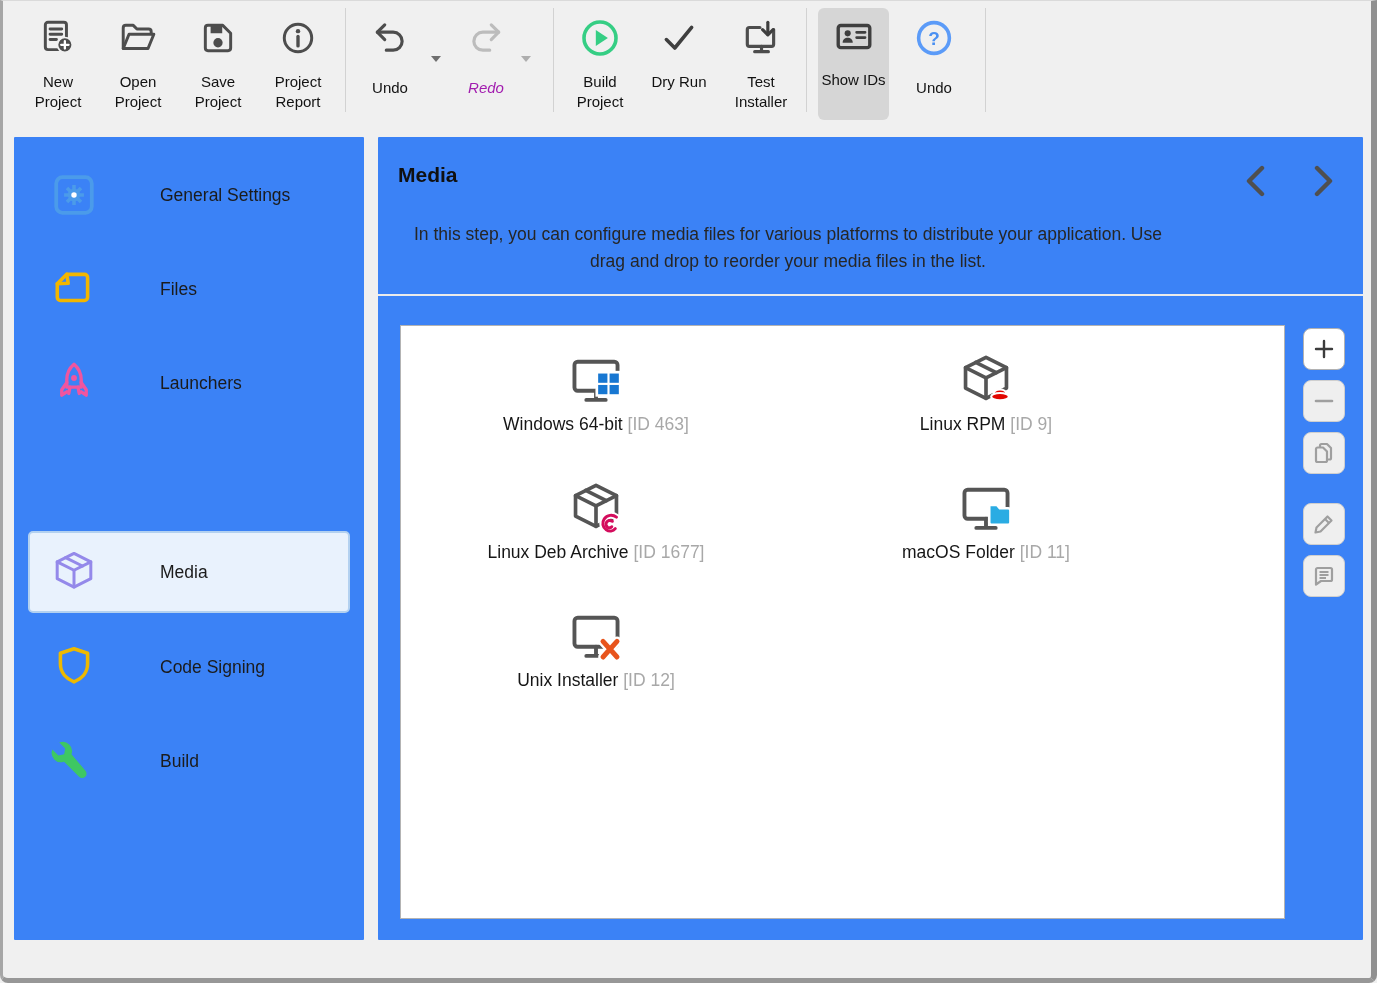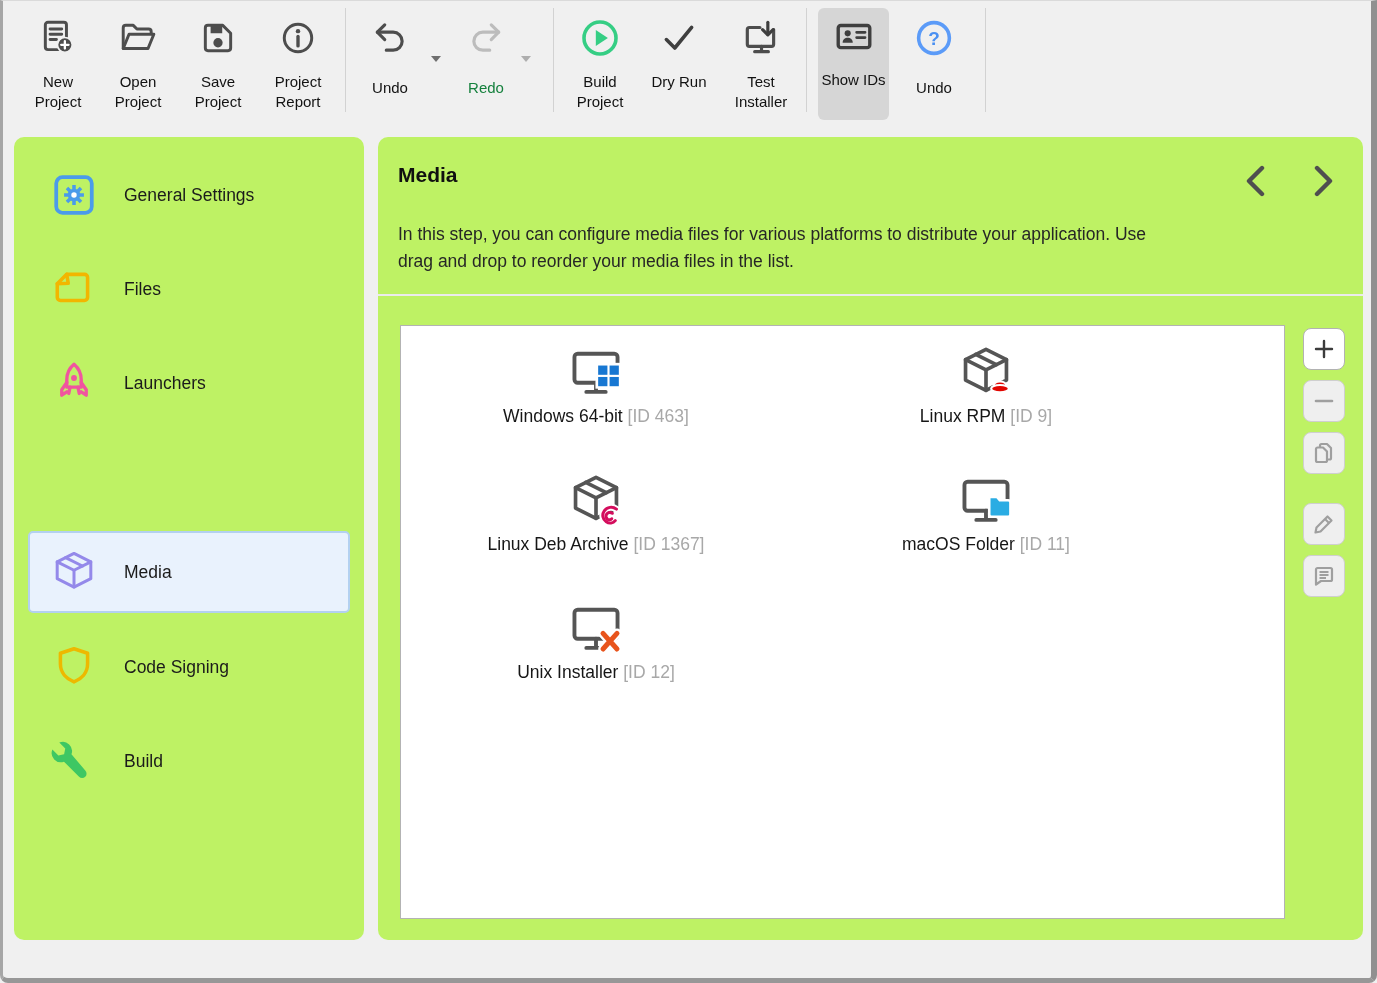--- a/index.html
+++ b/index.html
@@ -9,42 +9,42 @@
   .frame { position:absolute; inset:0; pointer-events:none; border-left:3px solid #a6a6a6; border-right:6px solid #909090; border-bottom:5px solid #979797; border-top:1px solid #dadada; border-radius:0 0 8px 8px; z-index:50; }
 
   
   .toolbar { position:absolute; left:0; top:0; width:1377px; height:128px; background:#f0f0f0; }
   .tsep { position:absolute; top:8px; height:104px; width:1px; background:#d2d2d2; }
   .tbtn { position:absolute; top:10px; width:80px; height:110px; display:flex; flex-direction:column; align-items:center; font-size:15px; color:#121212; text-align:center; line-height:1.3; cursor:default; }
   .tbtn .ticon { height:48px; display:flex; align-items:center; justify-content:center; margin-top:4px; }
   .tbtn .lbl { margin-top:10px; }
   .tbtn.single .lbl { margin-top:16px; }
   .tbtn.active { background:#d6d6d6; border-radius:6px; top:8px; height:112px; }
-  .tbtn.disabled { color:#15803d; }
+  .tbtn.disabled { color:#a21caf;font-style:italic; }
   .dd-arrow { position:absolute; width:0; height:0; border-left:5px solid transparent; border-right:5px solid transparent; border-top:6px solid #6f6f6f; }
   .dd-arrow.dim { border-top-color:#aeaeae; }
 
   
-  .card { position:absolute; background:#bef264; border-radius:10px; }
+  .card { position:absolute; background:#3b82f6; border-radius:1px;text-align:center; }
   .sidebar { left:14px; top:137px; width:350px; height:803px; }
   .main { left:378px; top:137px; width:985px; height:803px; }
 
   
-  .srow { position:absolute; left:14px; width:322px; height:82px; display:flex; align-items:center; border:2px solid transparent; border-radius:5px; cursor:default; }
+  .srow { position:absolute; left:14px; width:322px; height:82px; display:flex; align-items:center; border:2px solid transparent; border-radius:5px; cursor:default;gap:36px; }
   .srow.selected { background:#e9f2fd; border-color:#b3d1f0; }
   .srow .sicon { width:48px; height:48px; margin-left:20px; display:flex; align-items:center; justify-content:center; }
   .srow .slabel { margin-left:26px; font-size:17.5px; color:#1b1b1b; }
 
   
   .page-title { position:absolute; left:20px; top:26px; font-size:21px; font-weight:bold; color:#101010; }
   .nav-chevron { position:absolute; top:24px; width:40px; height:40px; display:flex; align-items:center; justify-content:center; cursor:default; }
   .descr { position:absolute; left:20px; top:84px; width:780px; font-size:17.5px; line-height:1.55; color:#262626; }
   .hdr-divider { position:absolute; left:0; top:157px; width:100%; height:2px; background:#ebebeb; }
 
-  .media-list { position:absolute; left:22px; top:188px; width:885px; height:594px; border:1px solid #b3b3b3; background:#fff; display:flex; flex-wrap:wrap; align-content:flex-start; }
+  .media-list { position:absolute; left:22px; top:188px; width:885px; height:594px; border:1px solid #b3b3b3; background:#fff; display:flex; flex-wrap:wrap; align-content:flex-start; padding-top:8px; }
   .mcell { width:390px; height:128px; display:flex; flex-direction:column; align-items:center; cursor:default; }
   .mcell .micon { height:74px; display:flex; align-items:flex-end; justify-content:center; }
   .mcell .mlabel { margin-top:6px; font-size:17.5px; color:#161616; white-space:nowrap; }
   .mcell .mid { color:#a8a8a8; }
 
   .sbtn { position:absolute; left:925px; width:42px; height:42px; border-radius:8px; display:flex; align-items:center; justify-content:center; border:1px solid #cfcfcf; background:#efefef; color:#9f9f9f; cursor:default; }
   .sbtn.enabled { background:#fff; border-color:#b2b2b2; color:#3c3c3c; }
 
   svg { display:block; }
 </style>
@@ -350,21 +350,21 @@
       <div class="micon">
         <svg width="56" height="56" viewBox="0 0 52 52" style="color:#555">
             <use href="#i-box"></use>
             <g fill="none" stroke-linecap="round">
               <path d="M45 34.5 c-3.6-2.8-8.8-2.1-11.3 1.5 -2.4 3.4-1.6 8 1.8 10.3 2.8 1.9 6.4 1.4 8.4-1.1" stroke="#fff" stroke-width="6.5"></path>
               <path d="M45 34.5 c-3.6-2.8-8.8-2.1-11.3 1.5 -2.4 3.4-1.6 8 1.8 10.3 2.8 1.9 6.4 1.4 8.4-1.1" stroke="#d40d5d" stroke-width="2.8"></path>
               <path d="M41.2 38.3 c-1.7-1.3-4.2-.9-5.3.7 -1.1 1.6-.7 3.7.8 4.8 1.3.9 2.9.7 3.9-.4" stroke="#d40d5d" stroke-width="2.8"></path>
             </g>
           </svg>
       </div>
-      <div class="mlabel"><span>Linux Deb Archive</span> <span class="mid">[ID 1367]</span></div>
+      <div class="mlabel"><span>Linux Deb Archive</span> <span class="mid">[ID 1677]</span></div>
     </div>
 
     <div class="mcell">
       <div class="micon">
         <svg width="56" height="56" viewBox="0 0 52 52" style="color:#555">
             <use href="#i-monitor"></use>
             <g transform="translate(29,21)">
               <path d="M0 2.2 h7.2 l2.6 3 H17.5 a2.2 2.2 0 0 1 2.2 2.2 v11 a2.2 2.2 0 0 1 -2.2 2.2 H2.2 A2.2 2.2 0 0 1 0 18.4 Z" fill="#2aace3" stroke="#fff" stroke-width="2.4"></path>
             </g>
           </svg>

